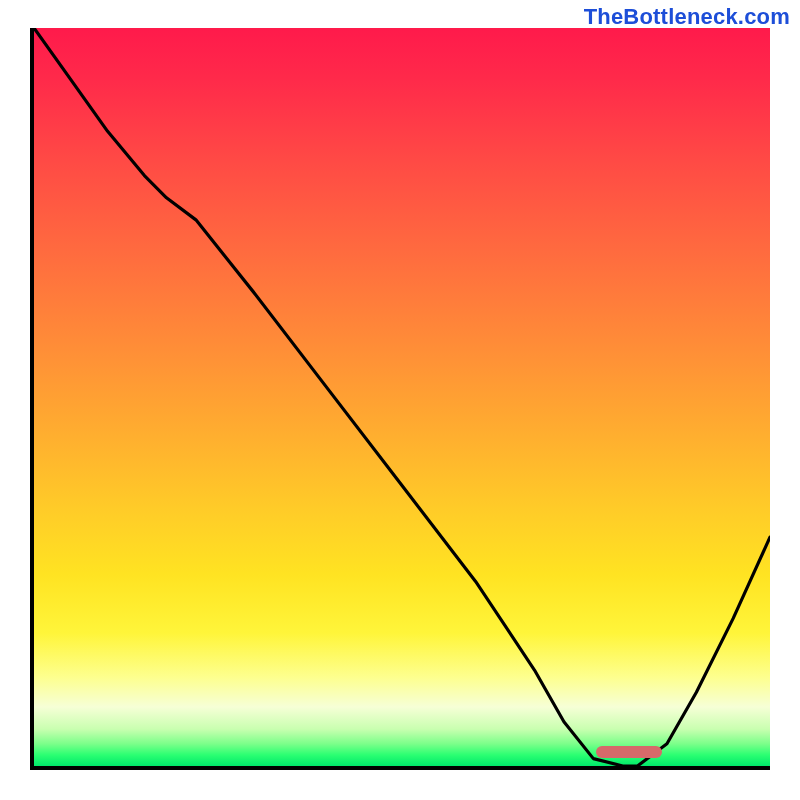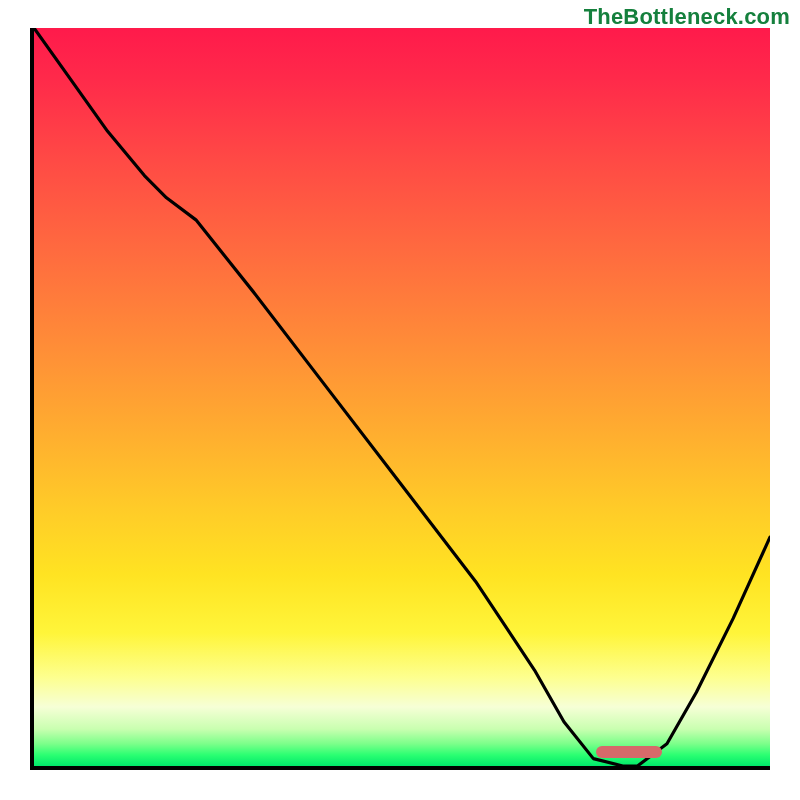--- a/index.html
+++ b/index.html
@@ -14,21 +14,21 @@
     position: relative;
     width: 800px;
     height: 800px;
   }
   .watermark {
     position: absolute;
     top: 4px;
     right: 10px;
     font-size: 22px;
     font-weight: 600;
-    color: #15803d;
+    color: #1d4ed8;
     letter-spacing: 0.2px;
   }
   .plot-area {
     position: absolute;
     left: 30px;
     top: 28px;
     width: 740px;
     height: 742px;
     
     border-left: 4px solid #000;

